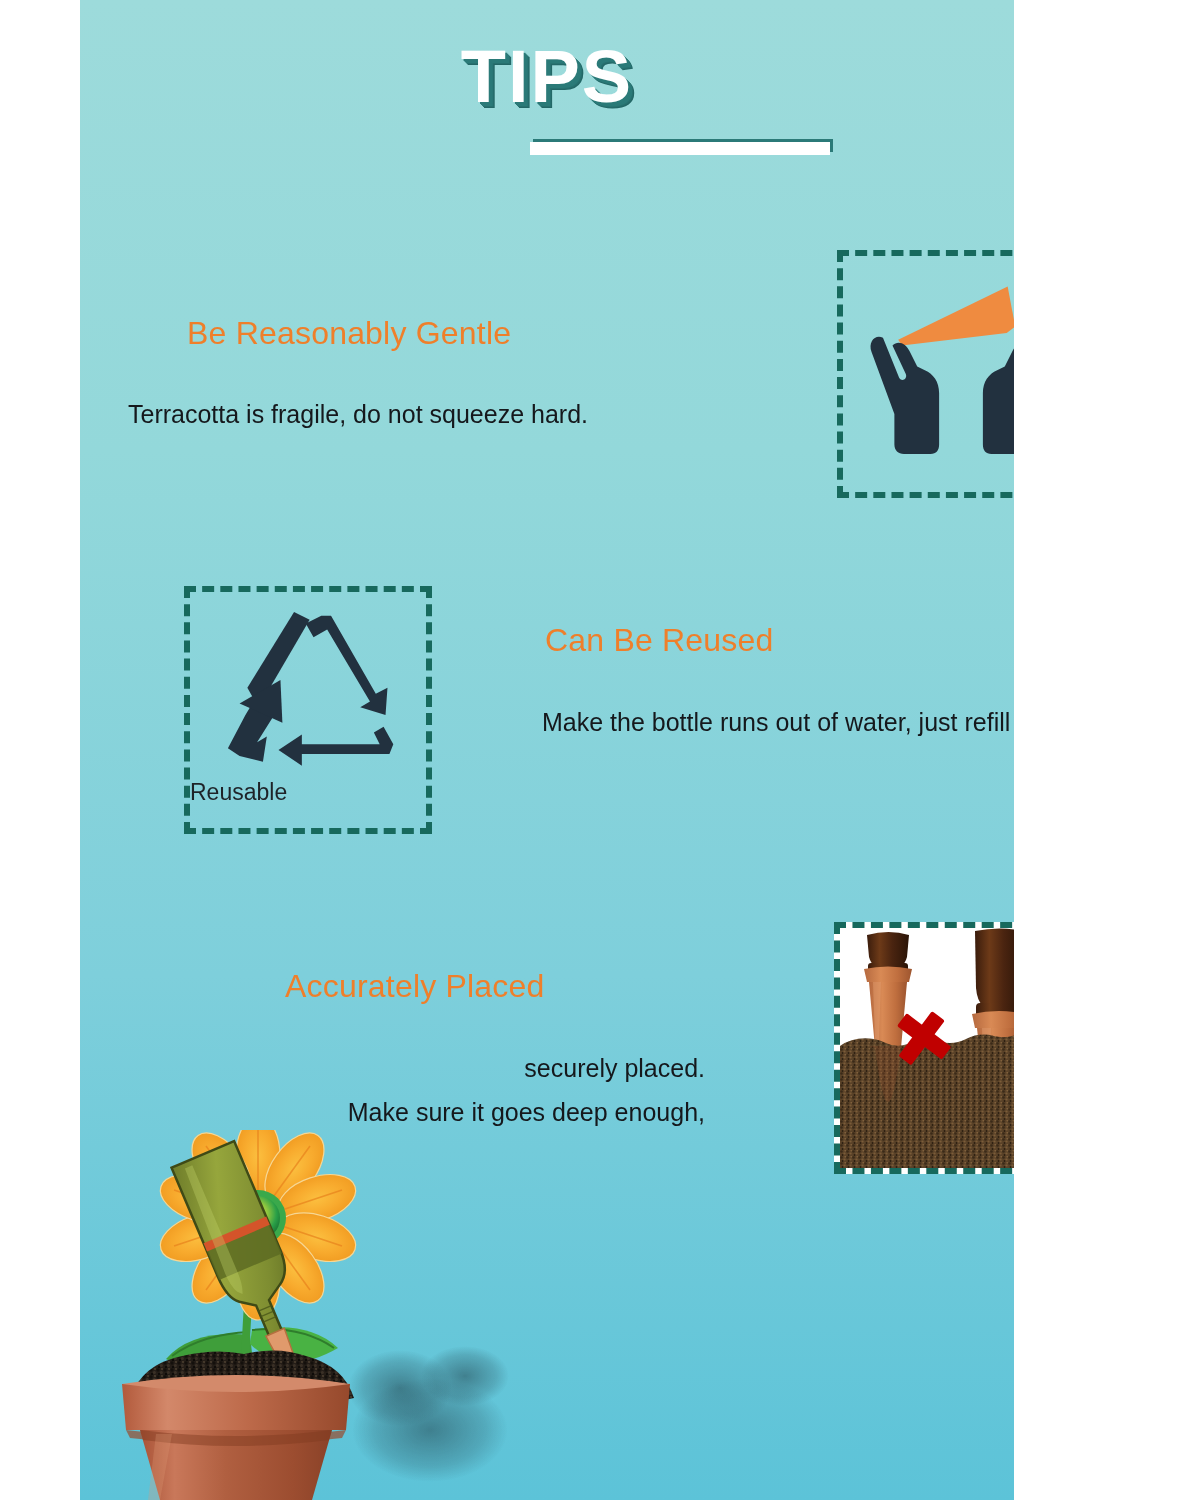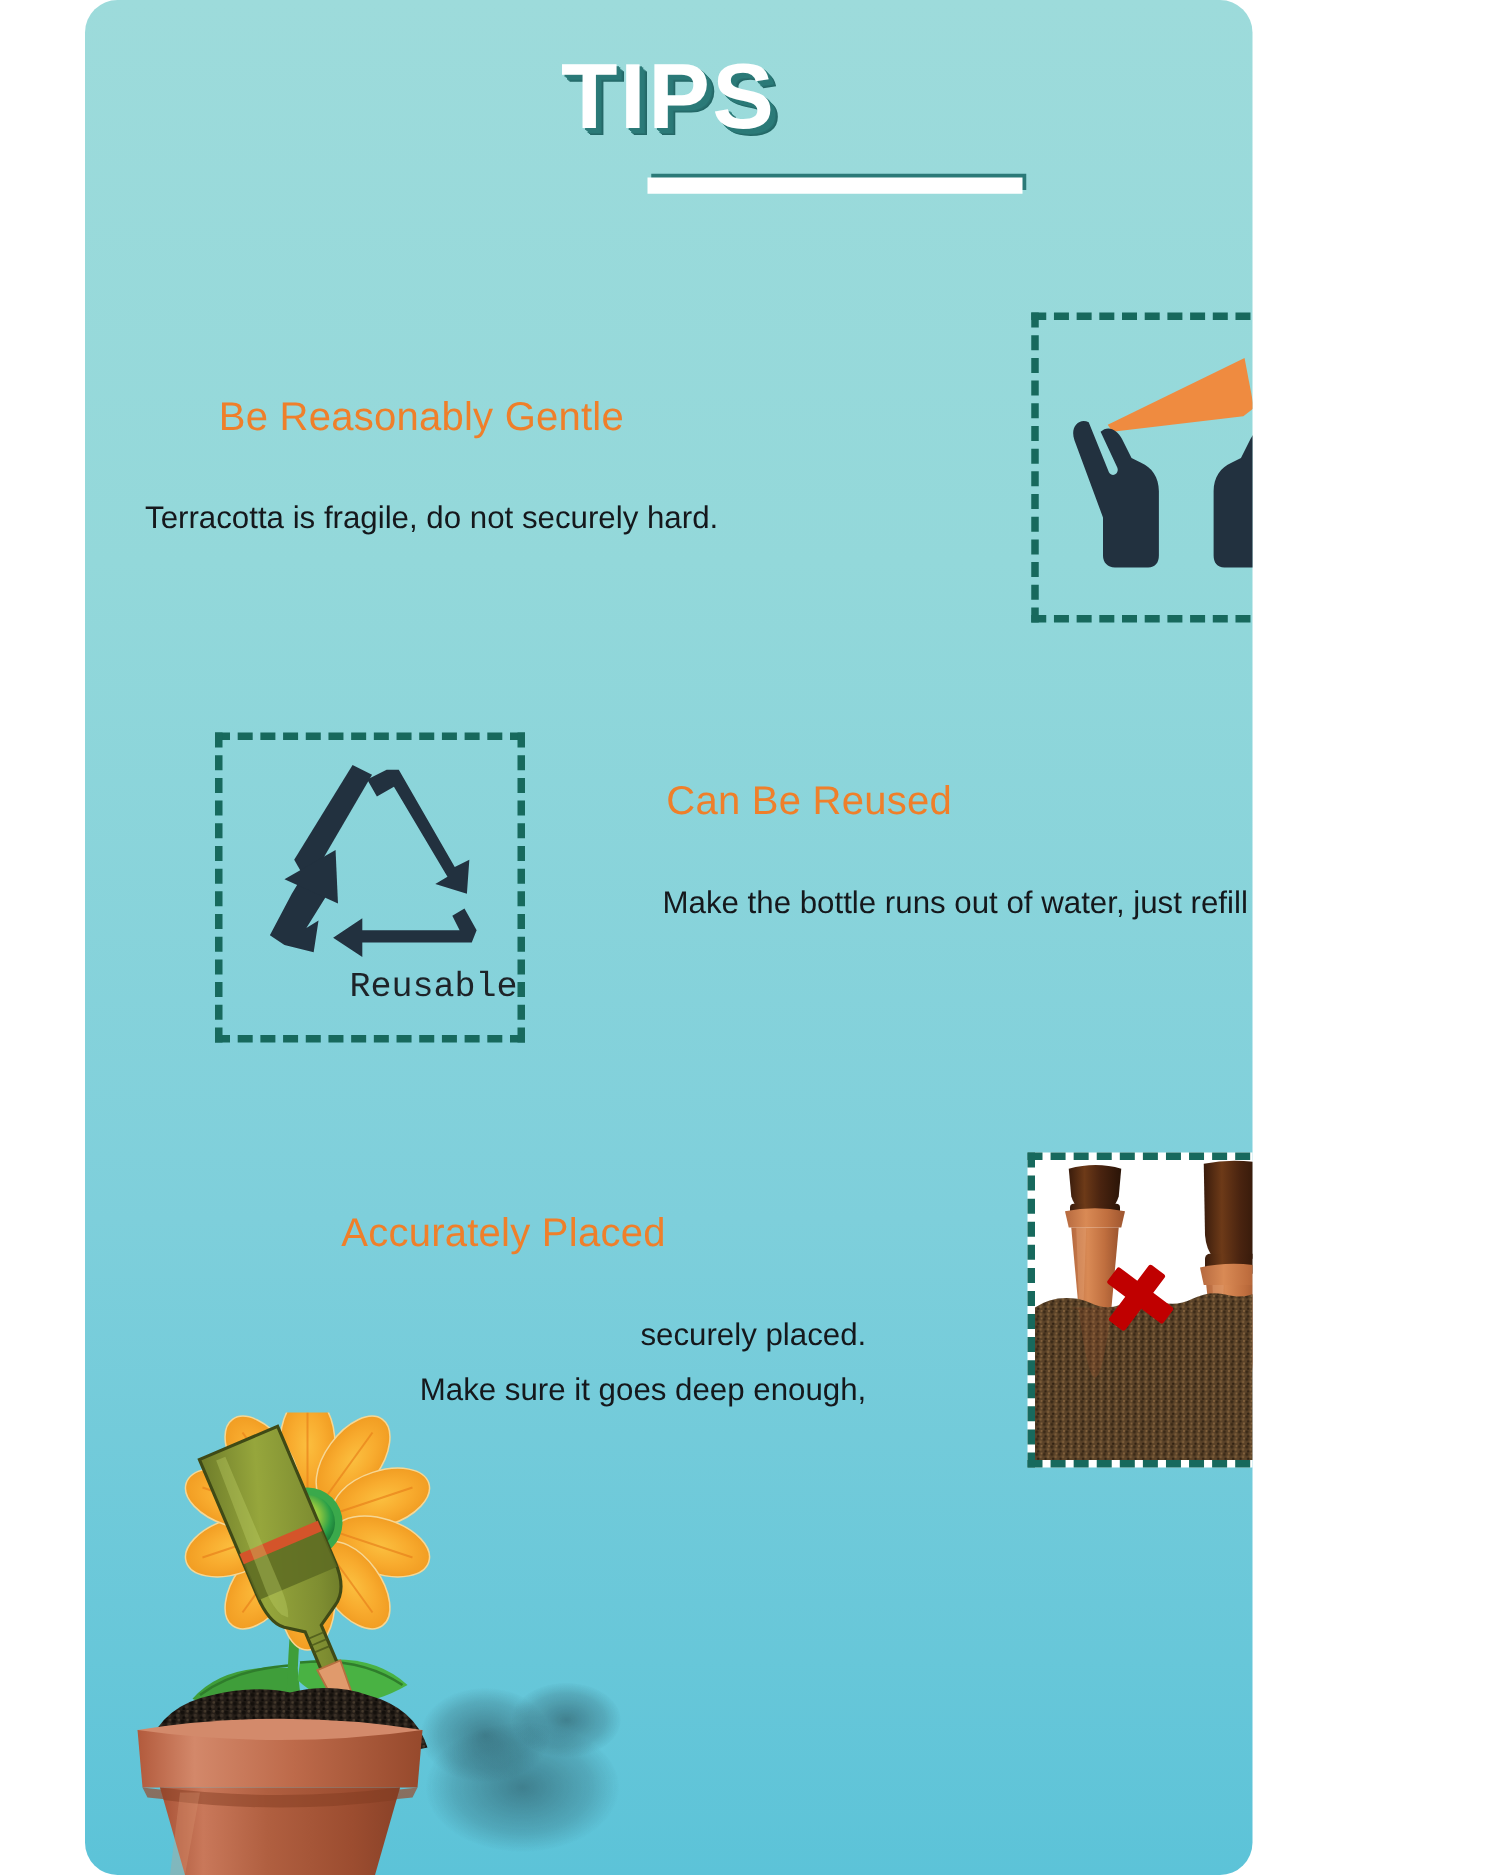--- a/index.html
+++ b/index.html
@@ -5,25 +5,24 @@
 <style>
   html,body{margin:0;padding:0;}
   body{
     width:1200px;height:1500px;
     background:#ffffff;
     font-family:"Liberation Sans", sans-serif;
     overflow:hidden;
   }
   #poster{
     position:absolute;
-    left:68px; top:0px;
+    left:80px; top:0px;
     width:934px; height:1500px;
     background:linear-gradient(180deg,#9ddbdb 0%, #93d8da 30%, #7ecfdb 65%, #5cc3d8 100%);
     overflow:hidden;
-    border-radius:26px;
   }
 
   
   #title-block{
     position:absolute; left:0; top:40px; width:100%; text-align:center;
   }
   #title-text{
     display:inline-block;
     font-size:74px;
     font-weight:bold;
@@ -76,21 +75,21 @@
   #frame-hands{ left:757px; top:250px; width:248px; height:248px; }
 
   
   #hands-icon{ position:absolute; left:0; top:0; width:100%; height:100%; }
 
   
   #frame-recycle{ left:104px; top:586px; width:248px; height:248px; }
   #recycle-icon{ position:absolute; left:22px; top:18px; width:205px; height:180px; }
   #reusable-label{
     position:absolute; left:0; bottom:22px; width:100%;
-    text-align:right; font-size:28px; color:#1e2328;font-family:Liberation Mono, monospace;
+    text-align:left; font-size:23px; color:#1e2328;
   }
   #tip2-heading{ left:465px; top:622px; }
   #tip2-body{ left:462px; top:700px; }
 
   
   #tip3-heading{ left:205px; top:968px;text-align:right; }
   #tip3-body{ left:185px; top:1046px; text-align:right; width:440px; }
   #tip3-body span{ display:block; }
 
   #frame-photo{
@@ -111,21 +110,21 @@
 
 <div id="poster">
 
   <div id="title-block">
     <span id="title-text">TIPS</span>
   </div>
   <div id="title-underline"></div>
 
   <div class="tip-heading" id="tip1-heading">Be Reasonably Gentle</div>
 
-  <div class="tip-body" id="tip1-body">Terracotta is fragile, do not securely hard.</div>
+  <div class="tip-body" id="tip1-body">Terracotta is fragile, do not squeeze hard.</div>
 
   <div class="dashed-frame" id="frame-hands">
     <svg id="hands-icon" viewBox="0 0 248 248">
 
       <path d="M58 88 L173 32 L181 74 L172 81 L62 94 Z" fill="#ef8b40"></path>
 
       <path d="M42 86
                C 34 82, 26 90, 30 101
                L 54 166
                L 54 198

